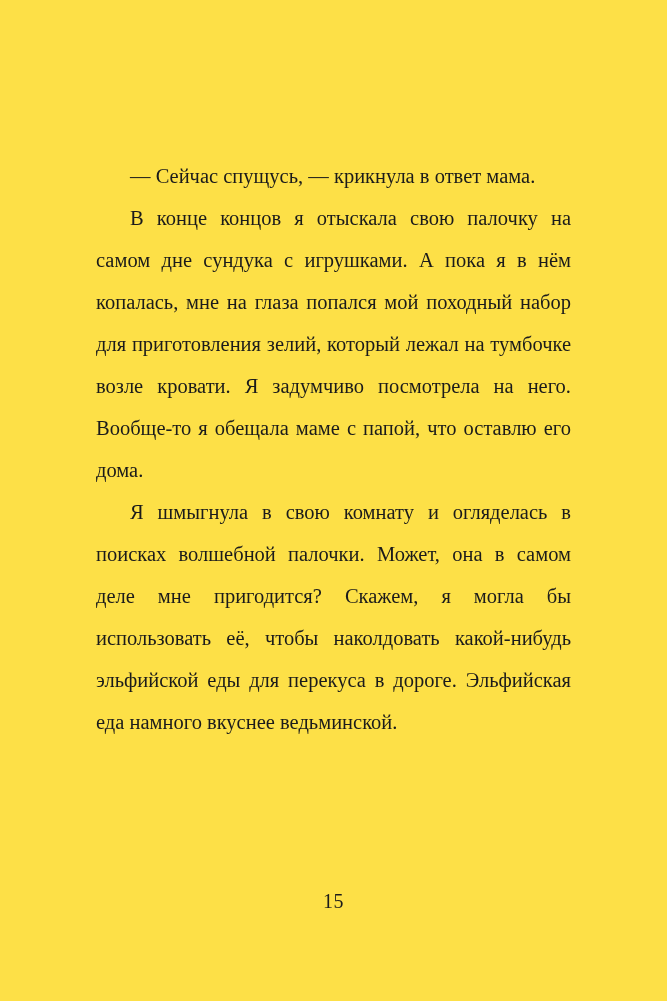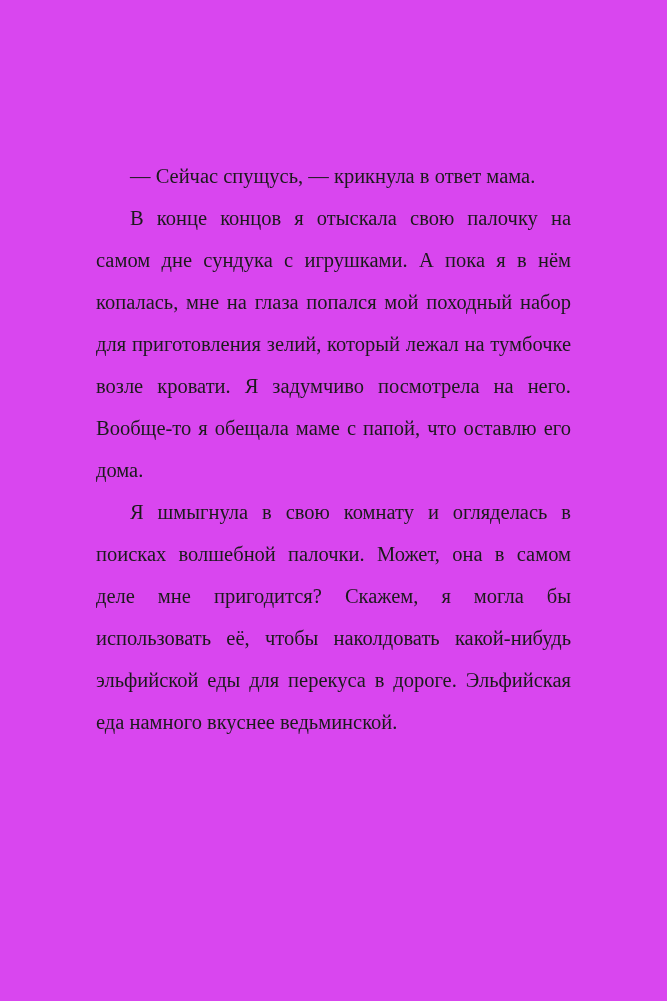--- a/index.html
+++ b/index.html
@@ -14,21 +14,21 @@
     color: #1a1a1a;
     position: relative;
     overflow: hidden;
   }
   .page {
     width: 667px;
     height: 1001px;
     box-sizing: border-box;
     padding: 155px 96px 0 96px;
     position: relative;
-    background: #d946ef;
+    background: #fde047;
   }
   .book-text {
     font-size: 20.5px;
     line-height: 42px;
     text-align: justify;
     text-justify: inter-word;
     color: #1b1b1b;
   }
   .para {
     margin: 0;
@@ -49,13 +49,14 @@
 </style>
 </head>
 <body>
 
 <div class="page">
   <div class="book-text">
     <p class="para">— Сейчас спущусь, — крикнула в ответ мама.</p>
     <p class="para">В конце концов я отыскала свою палочку на самом дне сундука с игрушками. А пока я в нём копалась, мне на глаза попался мой походный набор для приготовления зелий, который лежал на тумбочке возле кровати. Я задумчиво посмотрела на него. Вообще-то я обещала маме с папой, что оставлю его дома.</p>
     <p class="para">Я шмыгнула в свою комнату и огляделась в поисках волшебной палочки. Может, она в самом деле мне пригодится? Скажем, я могла бы использовать её, чтобы наколдовать какой-нибудь эльфийской еды для перекуса в дороге. Эльфийская еда намного вкуснее ведьминской.</p>
   </div>
+  <div class="folio">15</div>
 </div>
 
 </body></html>

